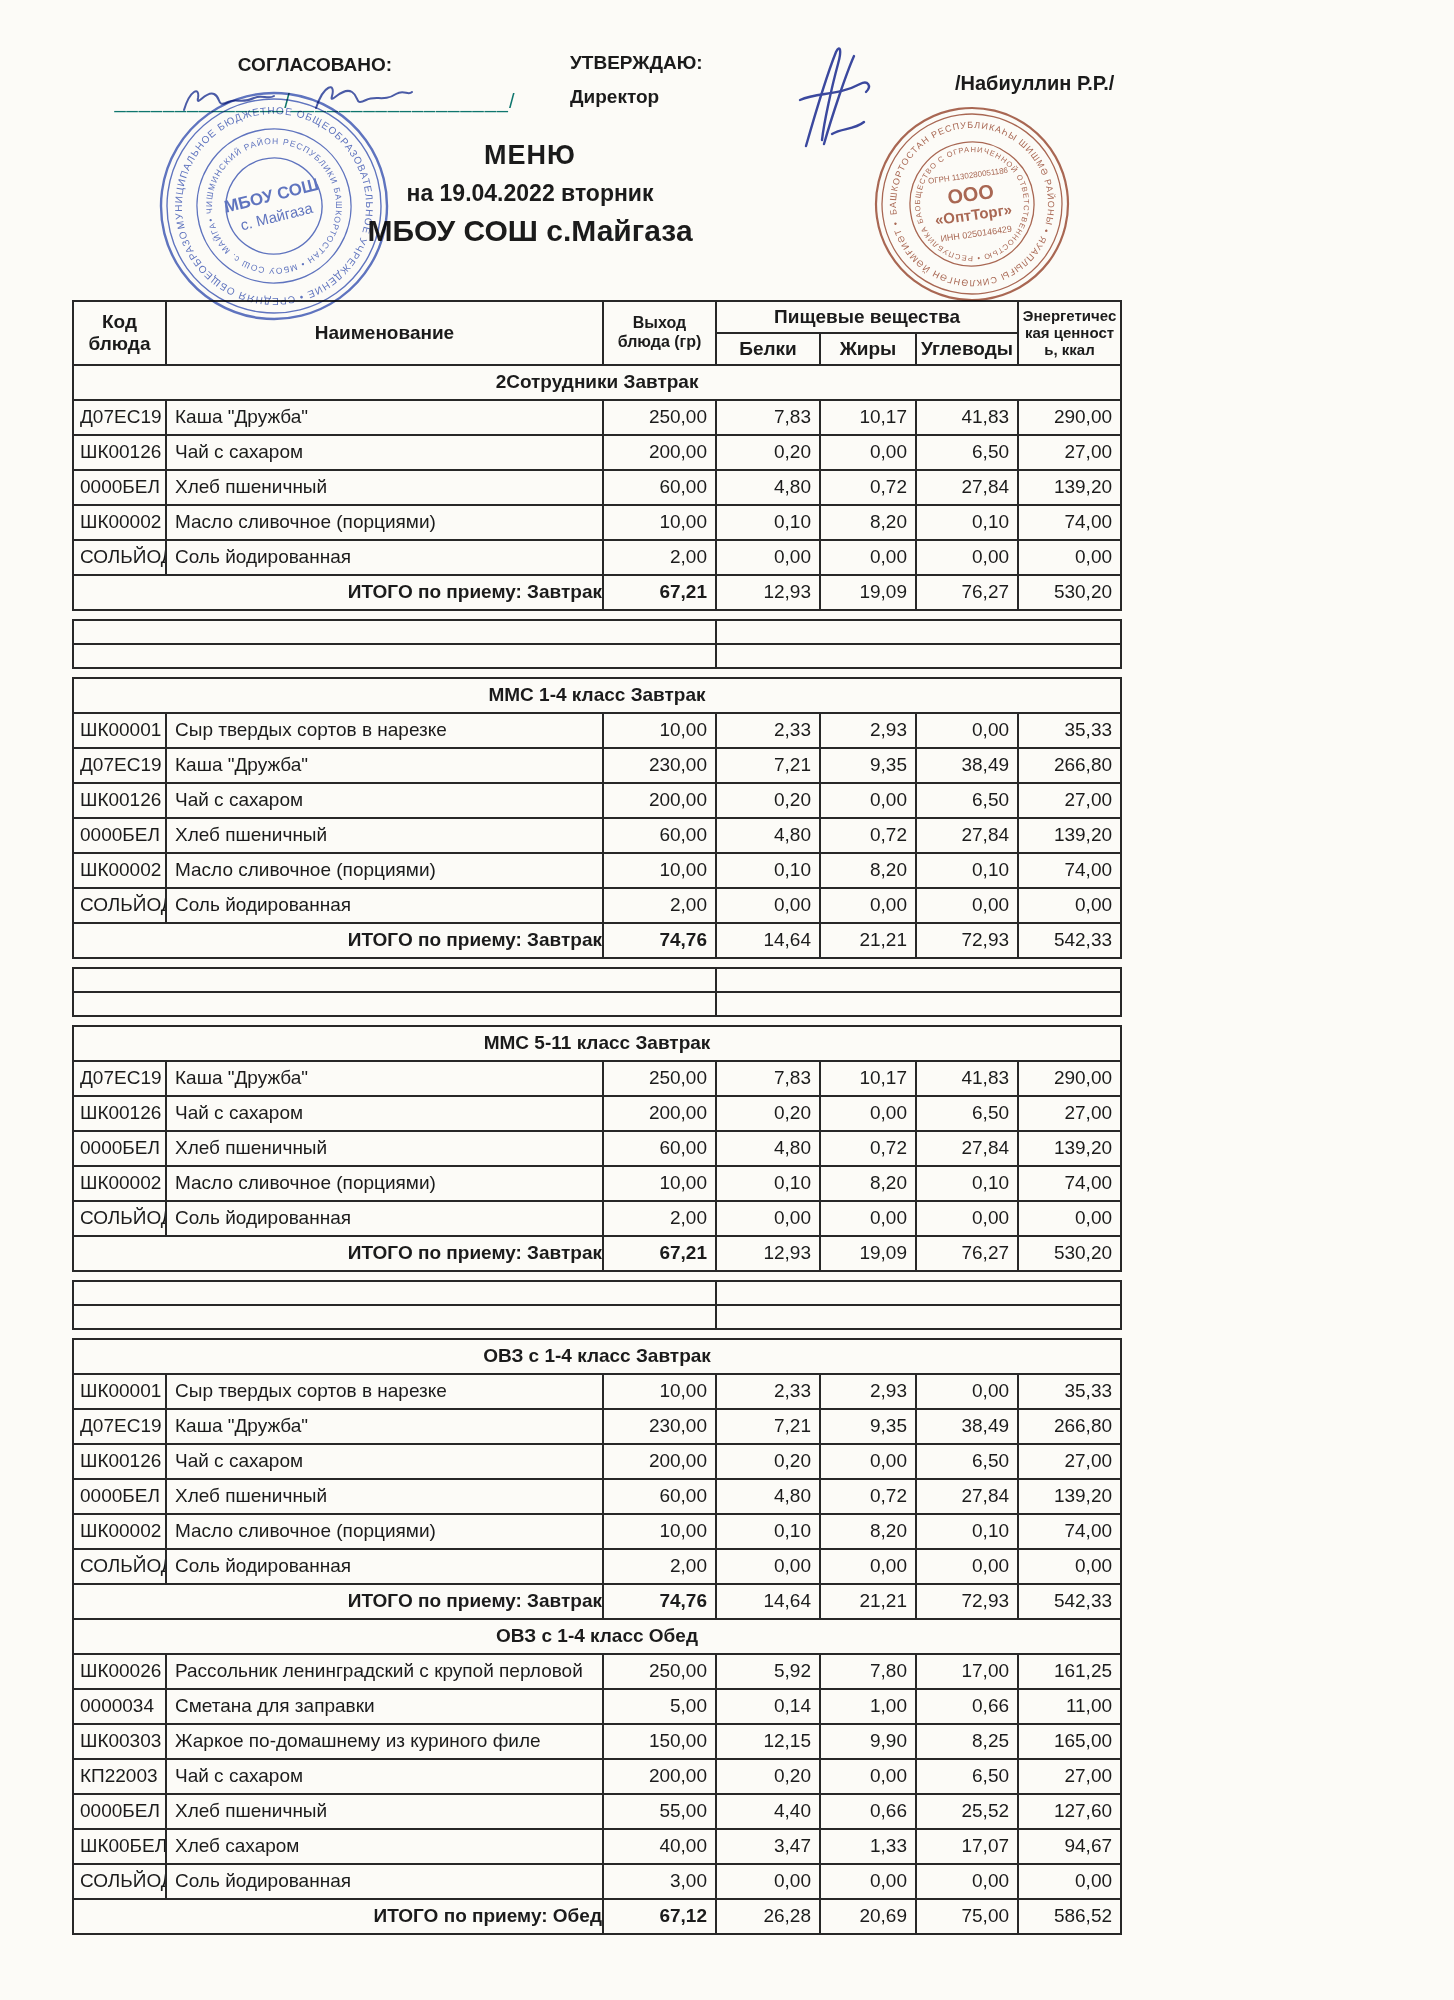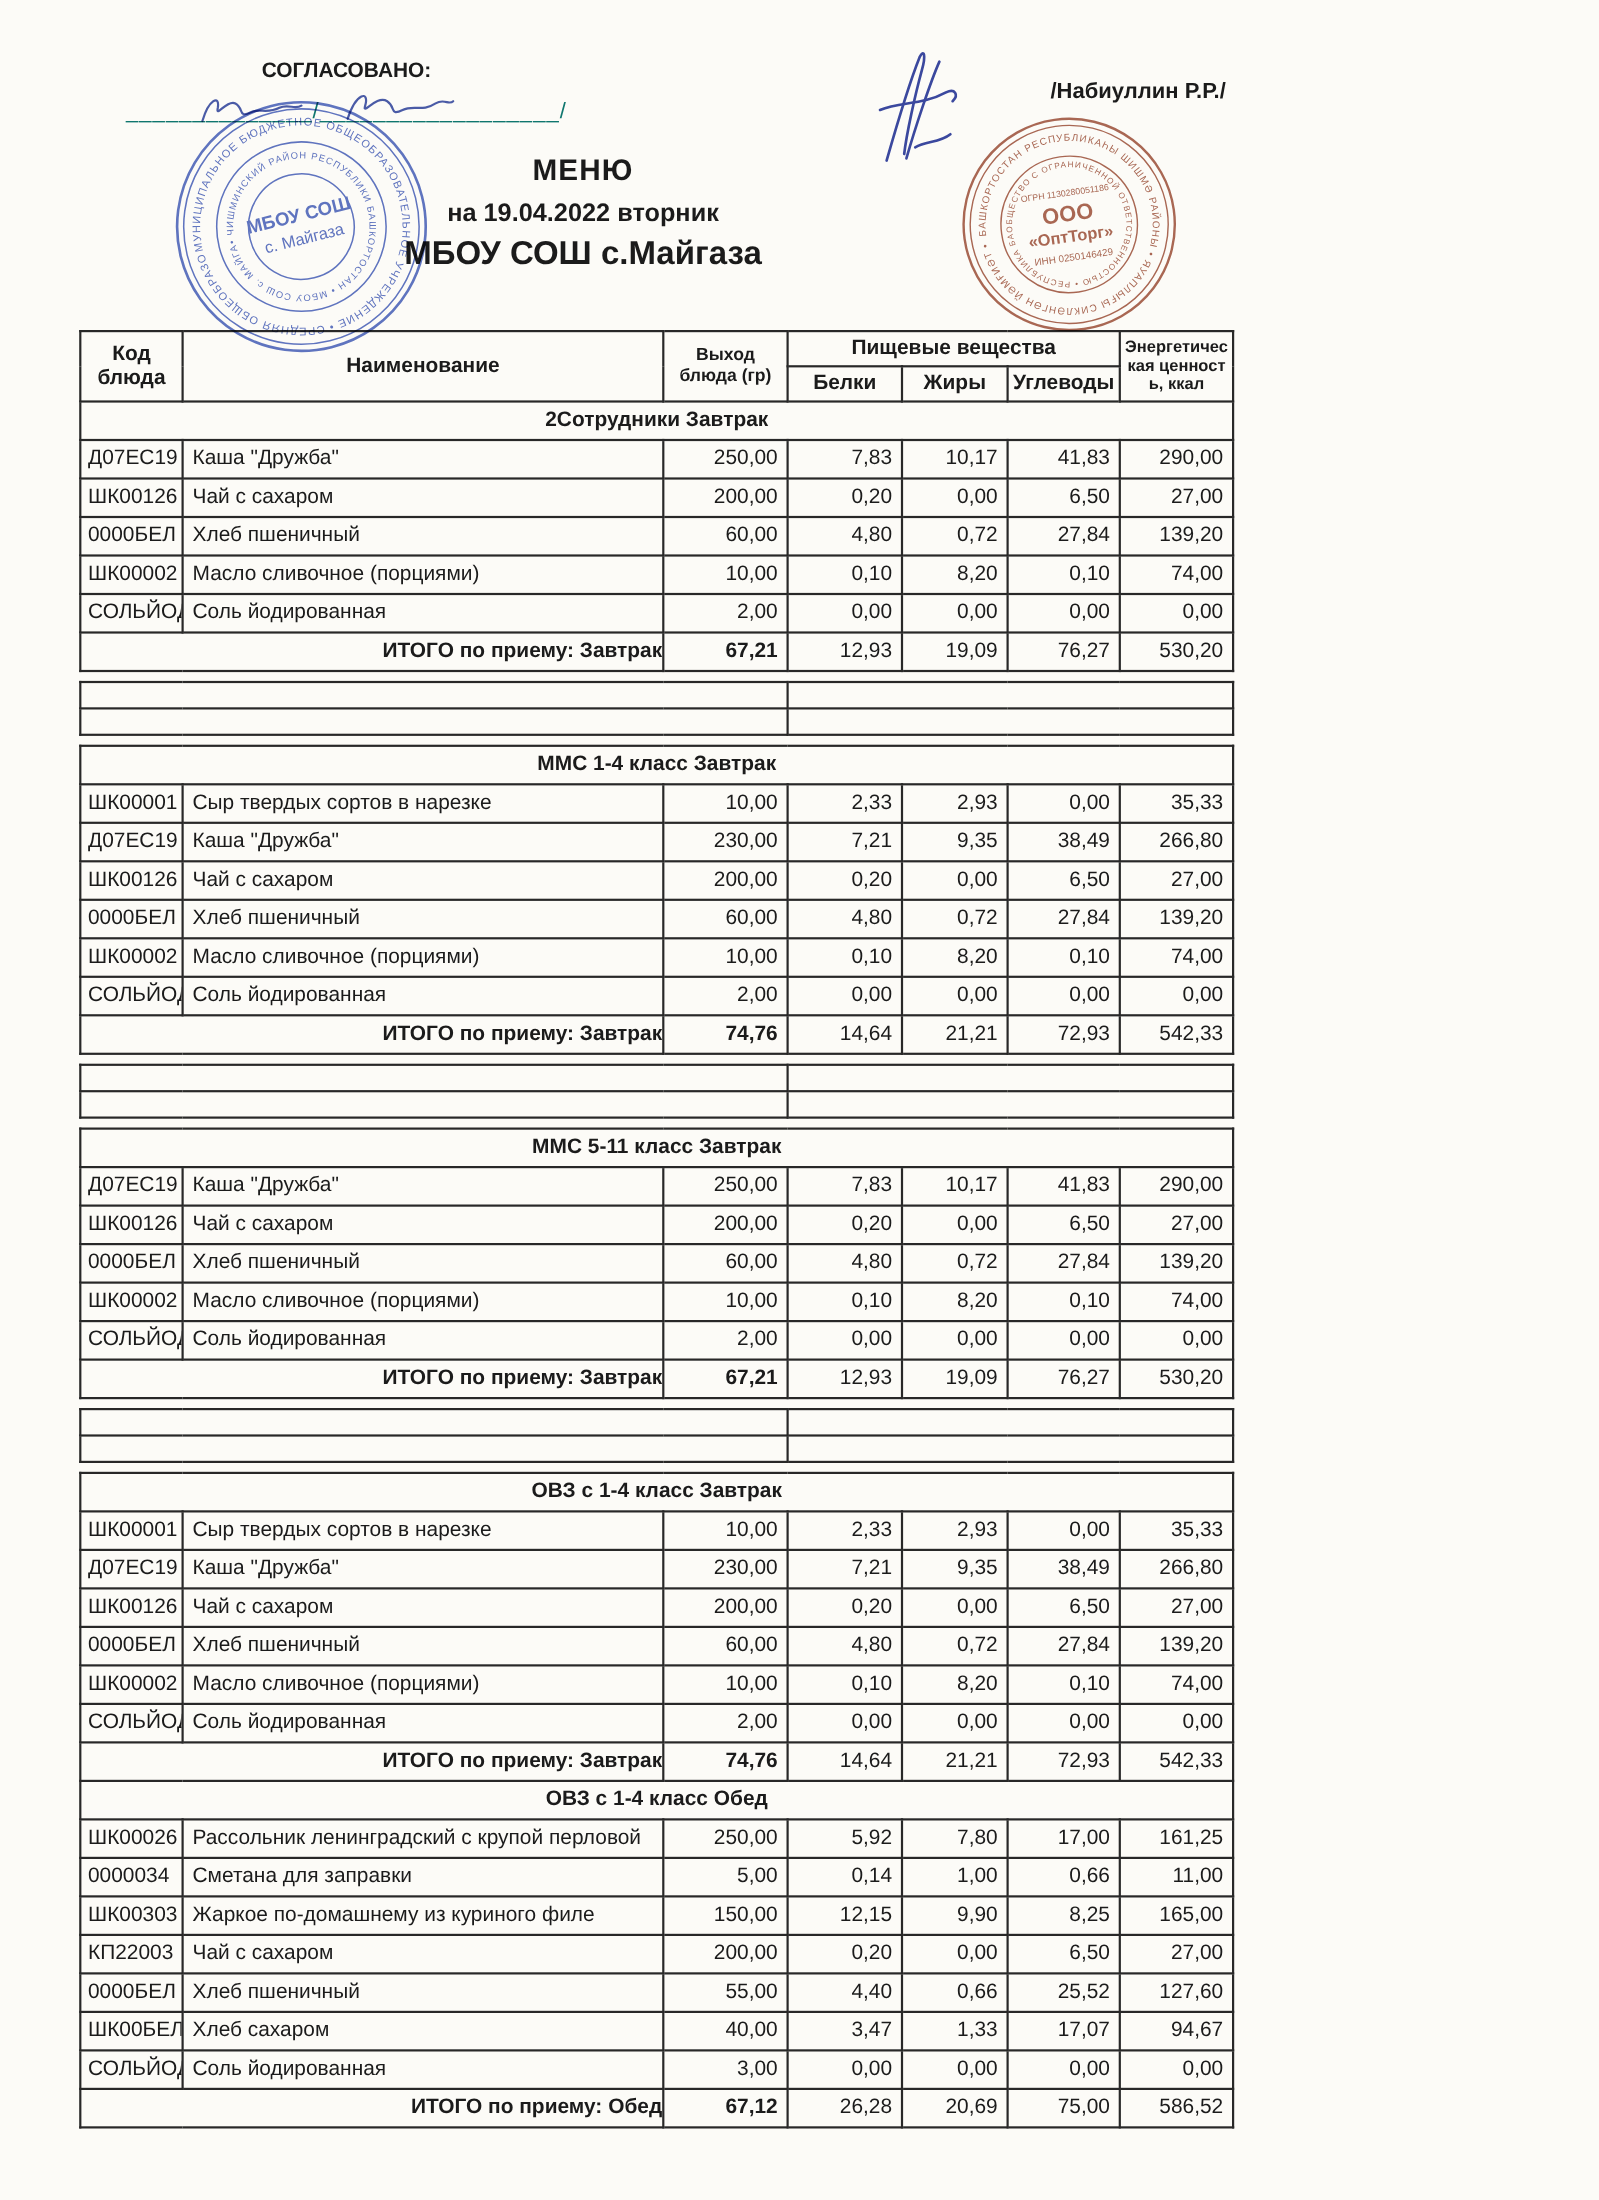--- a/index.html
+++ b/index.html
@@ -78,20 +78,24 @@
 
 <div class="page">
 
   <div class="header-area">
 
     <div class="approve-left">
       <div>СОГЛАСОВАНО:</div>
       <div class="sig-line">______________/__________________/</div>
     </div>
 
+    <div class="approve-right">
+      <div>УТВЕРЖДАЮ:</div>
+      <div class="role">Директор</div>
+    </div>
 
     <div class="approver-name">/Набиуллин Р.Р./</div>
 
     <div class="title-block">
       <div class="title-main">МЕНЮ</div>
       <div class="title-date">на 19.04.2022  вторник</div>
       <div class="title-school">МБОУ СОШ с.Майгаза</div>
     </div>
 
     <svg class="stamp stamp-school" width="236" height="236" viewBox="0 0 236 236">

